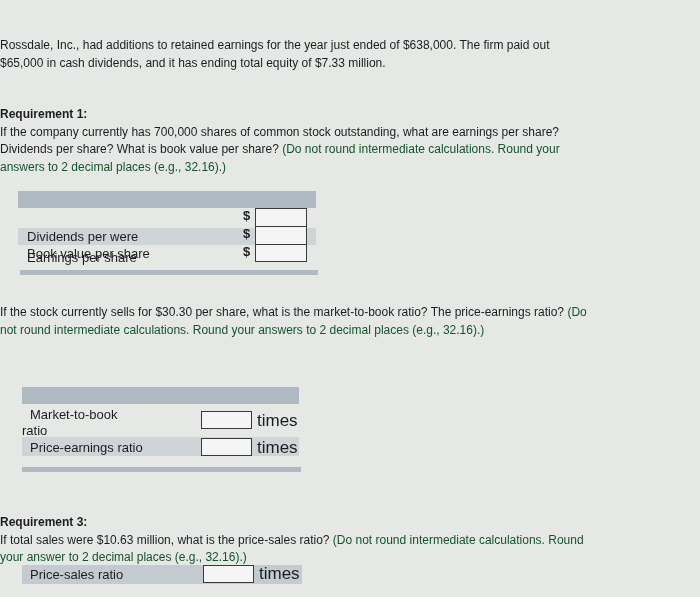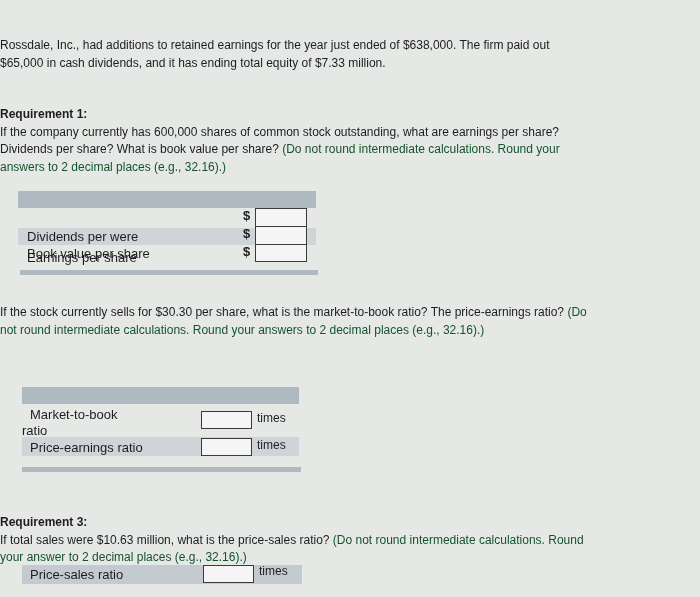--- a/index.html
+++ b/index.html
@@ -19,30 +19,30 @@
 
   .bar { position:absolute; background:#aeb9c2; }
   .row-shade { position:absolute; background:#cfd4d8; }
 
   .label { position:absolute; font-size:13px; color:#1d1d1f; }
   .dollar { position:absolute; font-size:13px; font-weight:bold; }
   .inbox {
     position:absolute; background:#f4f5f4; border:1.4px solid #3a3a3a;
     box-sizing:border-box;
   }
-  .unit { position:absolute; font-size:12px; }
+  .unit { position:absolute; font-size:17px; }
 </style>
 </head>
 <body>
 
 <div class="para" style="top:37px;">Rossdale, Inc., had additions to retained earnings for the year just ended of $638,000. The firm paid out $65,000 in cash dividends, and it has ending total equity of $7.33 million.</div>
 
 <div class="para" style="top:106px;">
   <span class="heading">Requirement 1:</span>
-  <span>If the company currently has 600,000 shares of common stock outstanding, what are earnings per share? Dividends per share? What is book value per share? </span><span class="red">(Do not round intermediate calculations. Round your answers to 2 decimal places (e.g., 32.16).)</span>
+  <span>If the company currently has 700,000 shares of common stock outstanding, what are earnings per share? Dividends per share? What is book value per share? </span><span class="red">(Do not round intermediate calculations. Round your answers to 2 decimal places (e.g., 32.16).)</span>
 </div>
 
 <div class="bar" style="left:18px; top:191px; width:298px; height:17px;"></div>
 <div class="row-shade" style="left:18px; top:228px; width:298px; height:17px;"></div>
 
 <div class="label" style="left:27px; top:211px;margin-top:39px;">Earnings per share</div>
 <div class="label" style="left:27px; top:229px;">Dividends per were</div>
 <div class="label" style="left:27px; top:246px;">Book value per share</div>
 
 <div class="dollar" style="left:243px; top:208px;">$</div>

